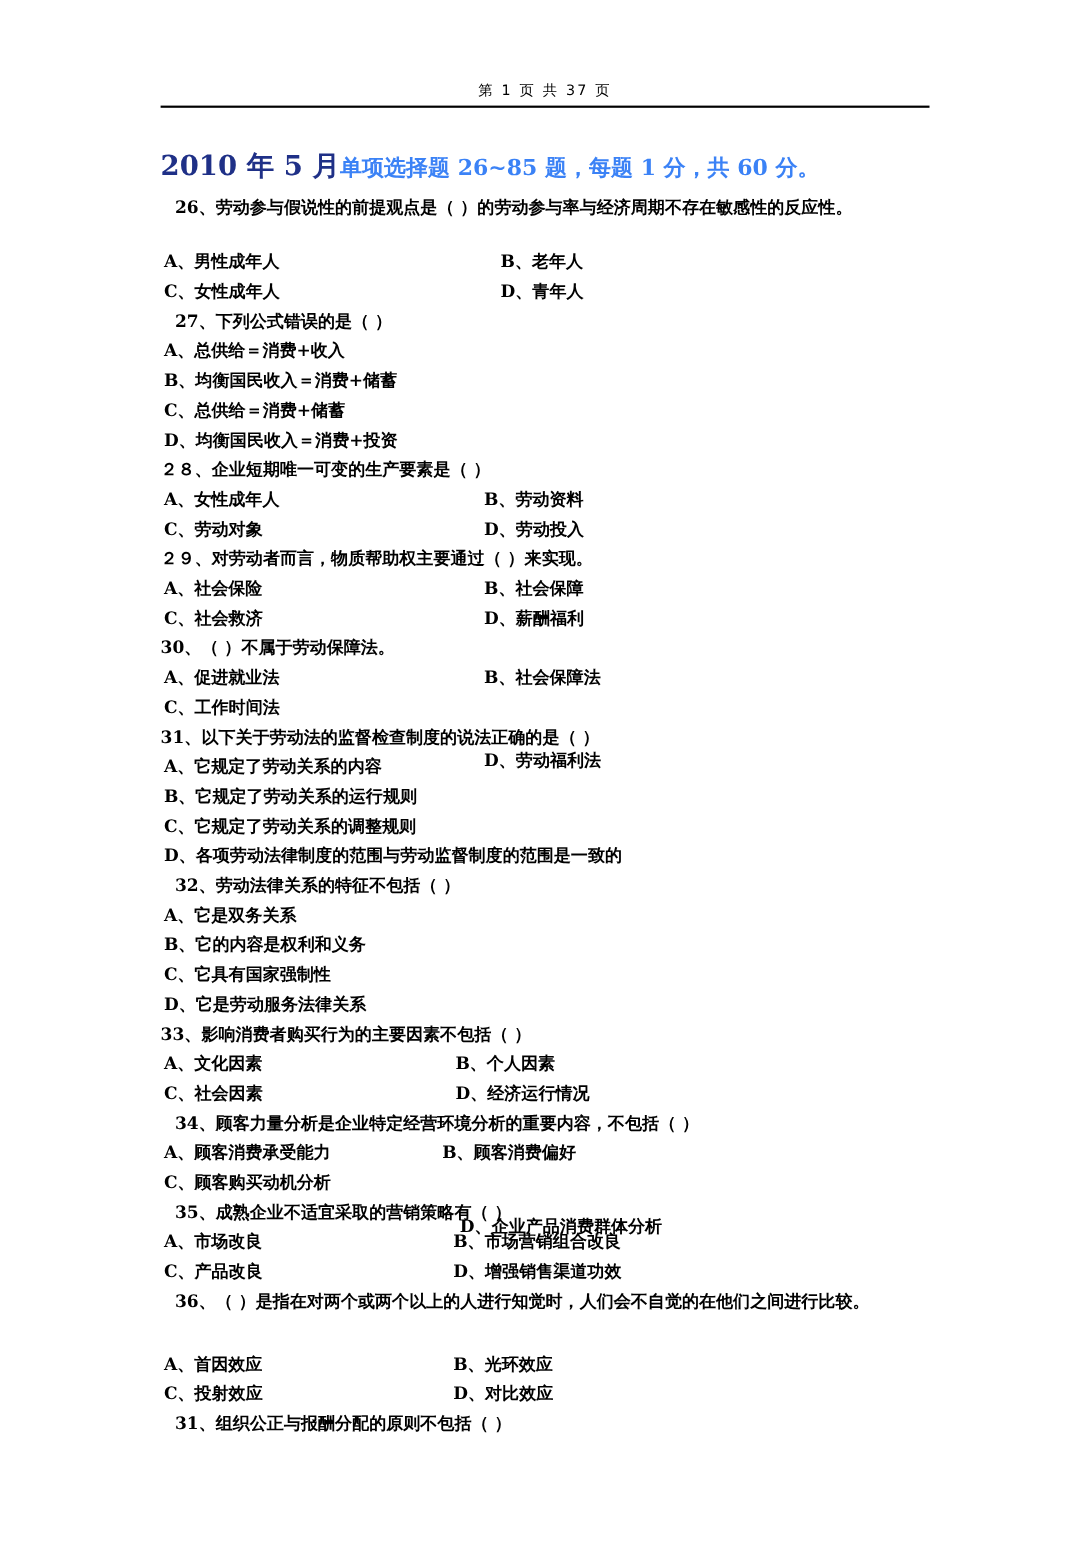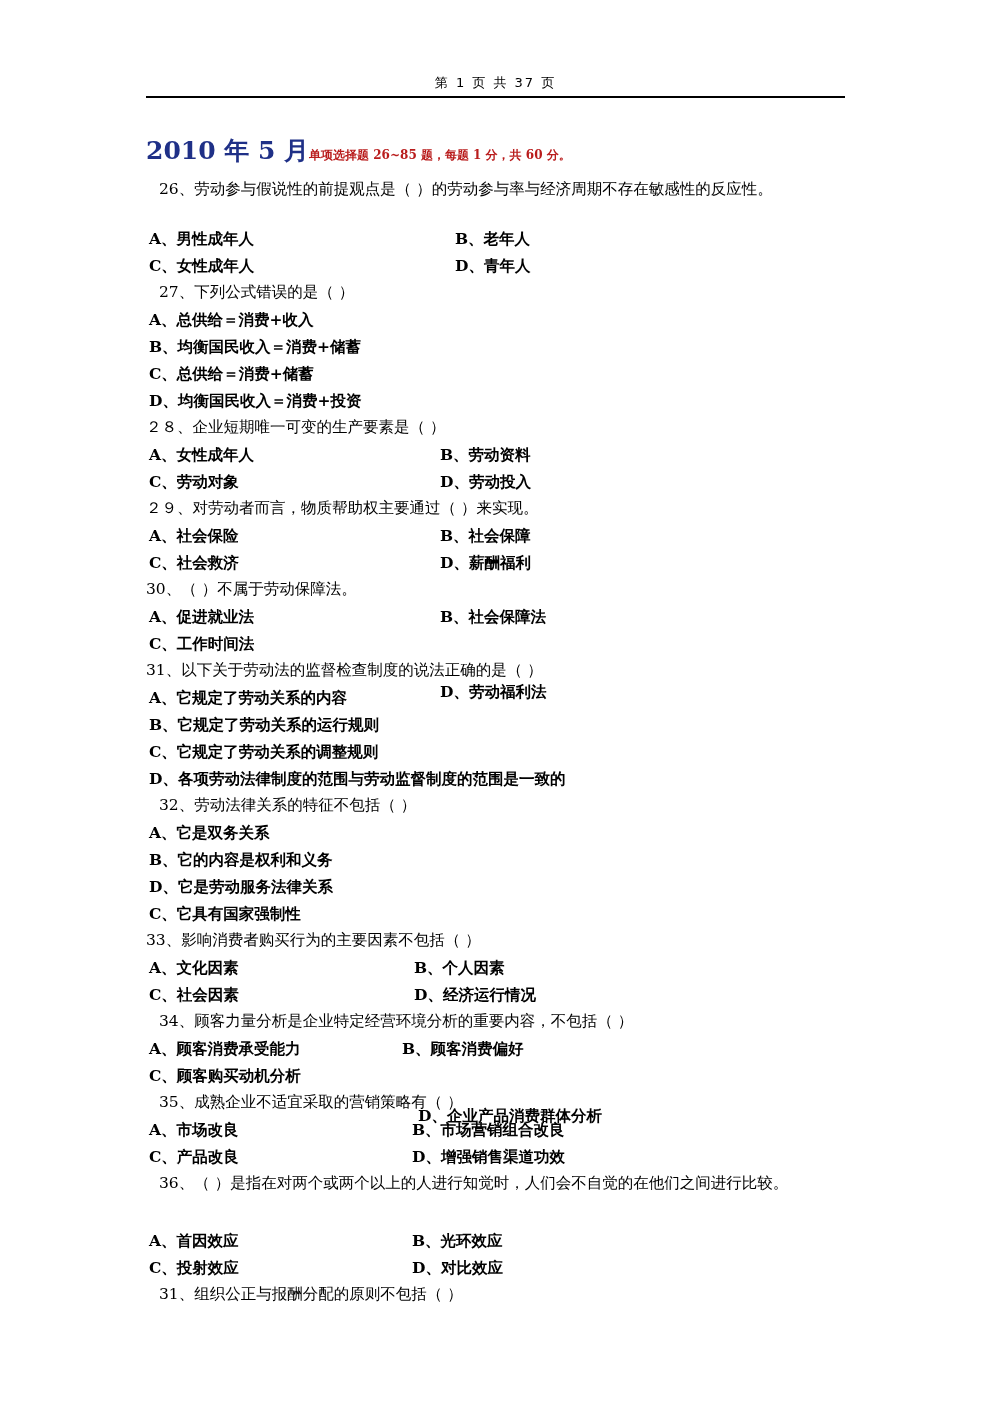--- a/index.html
+++ b/index.html
@@ -63,30 +63,30 @@
   }
   .title-date {
     color: #1f3087;
     font-weight: bold;
     font-size: 25px;
     font-family: "DejaVu Serif", "Liberation Serif", serif;
     letter-spacing: 0px;
     margin-top: 19px;
   }
   .title-rest {
-    color: #b91c1c;
-    font-weight: bold;
-    font-size: 12px;
+    color: #3b82f6;
+    font-weight: bold;
+    font-size: 20px;
     letter-spacing: 0px;
   }
 
   
   .q {
     font-size: 15.5px;
-    font-weight: normal;
+    font-weight: bold;
     line-height: 27px;
     white-space: nowrap;
     letter-spacing: 0px;
   }
   .q.indent { padding-left: 13px; }
   .q.noindent { padding-left: 0px; }
 
   
   .opts {
     font-size: 15.5px;
@@ -192,22 +192,22 @@
       <div class="opt-single">A、它规定了劳动关系的内容</div>
       <div class="opt-single">B、它规定了劳动关系的运行规则</div>
       <div class="opt-single">C、它规定了劳动关系的调整规则</div>
       <div class="opt-single">D、各项劳动法律制度的范围与劳动监督制度的范围是一致的</div>
     </div>
 
     <div class="q indent">32、劳动法律关系的特征不包括（ ）</div>
     <div class="opts">
       <div class="opt-single">A、它是双务关系</div>
       <div class="opt-single">B、它的内容是权利和义务</div>
+      <div class="opt-single">C、它具有国家强制性</div>
       <div class="opt-single">D、它是劳动服务法律关系</div>
-      <div class="opt-single">C、它具有国家强制性</div>
     </div>
 
     <div class="q noindent">33、影响消费者购买行为的主要因素不包括（ ）</div>
     <div class="opts">
       <div class="opt-row">
         <span class="opt colA">A、文化因素</span>
         <span class="opt" style="left:268px;">B、个人因素</span>
       </div>
       <div class="opt-row">
         <span class="opt colA">C、社会因素</span>

